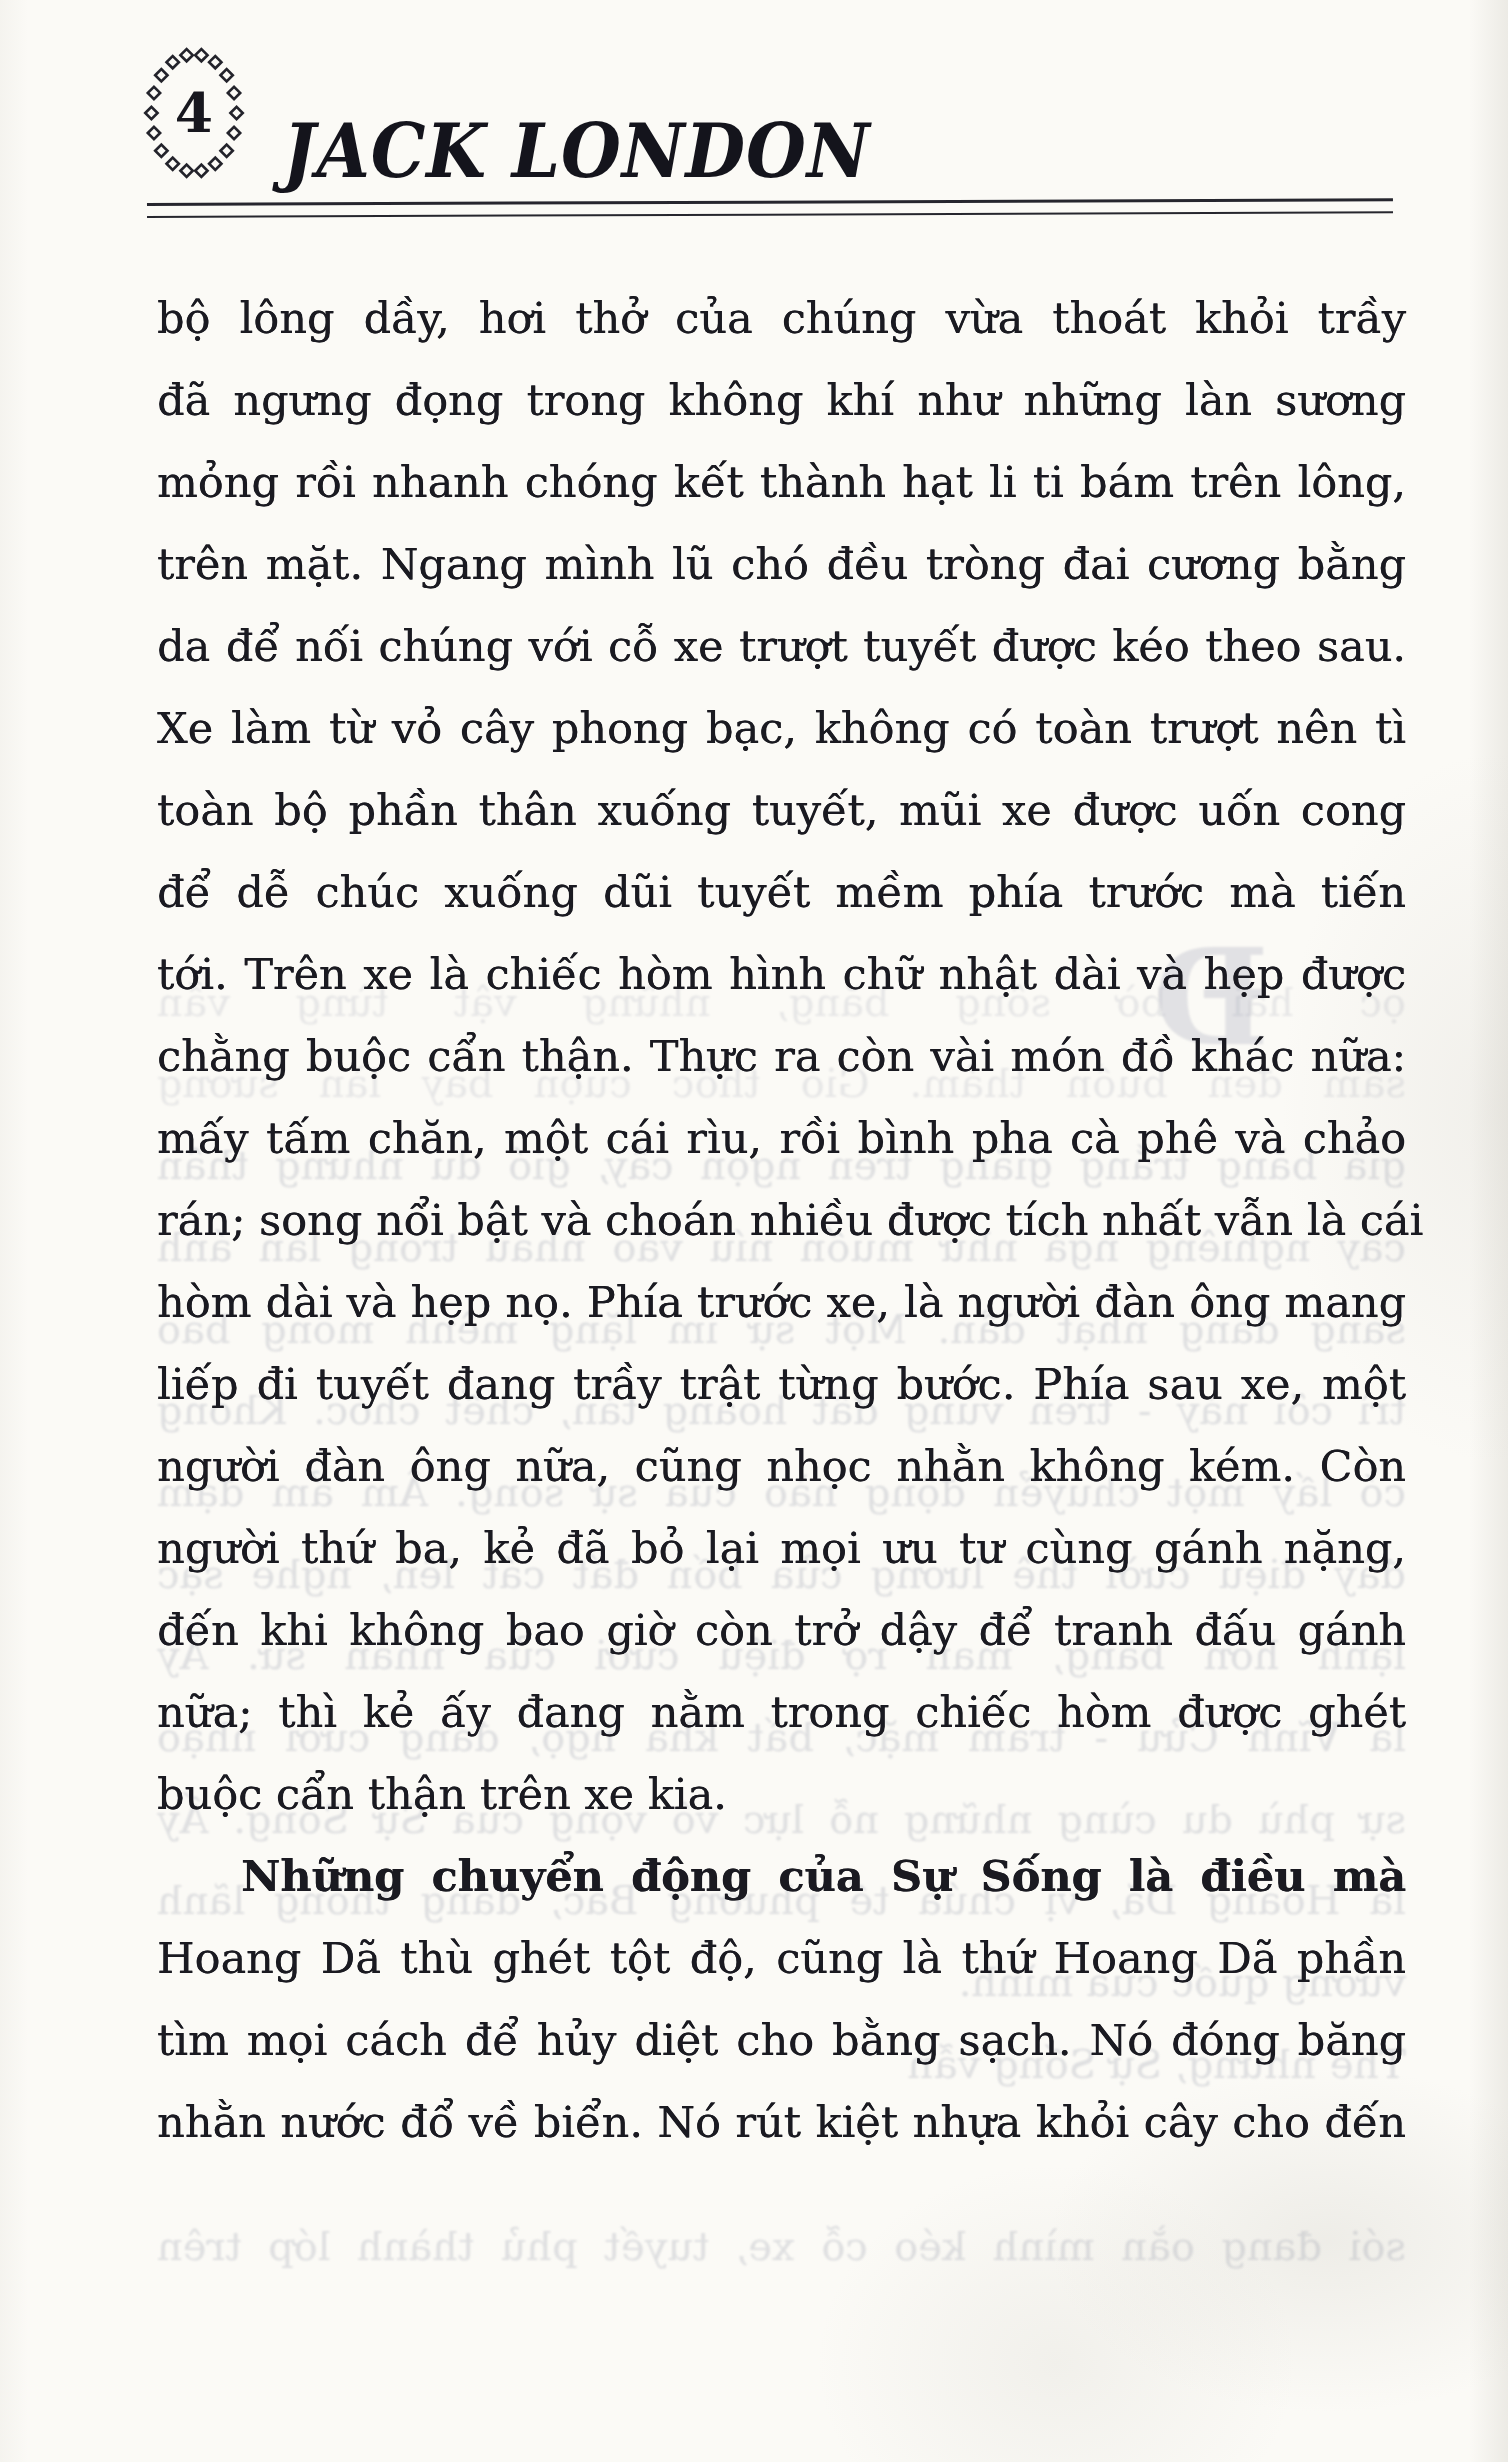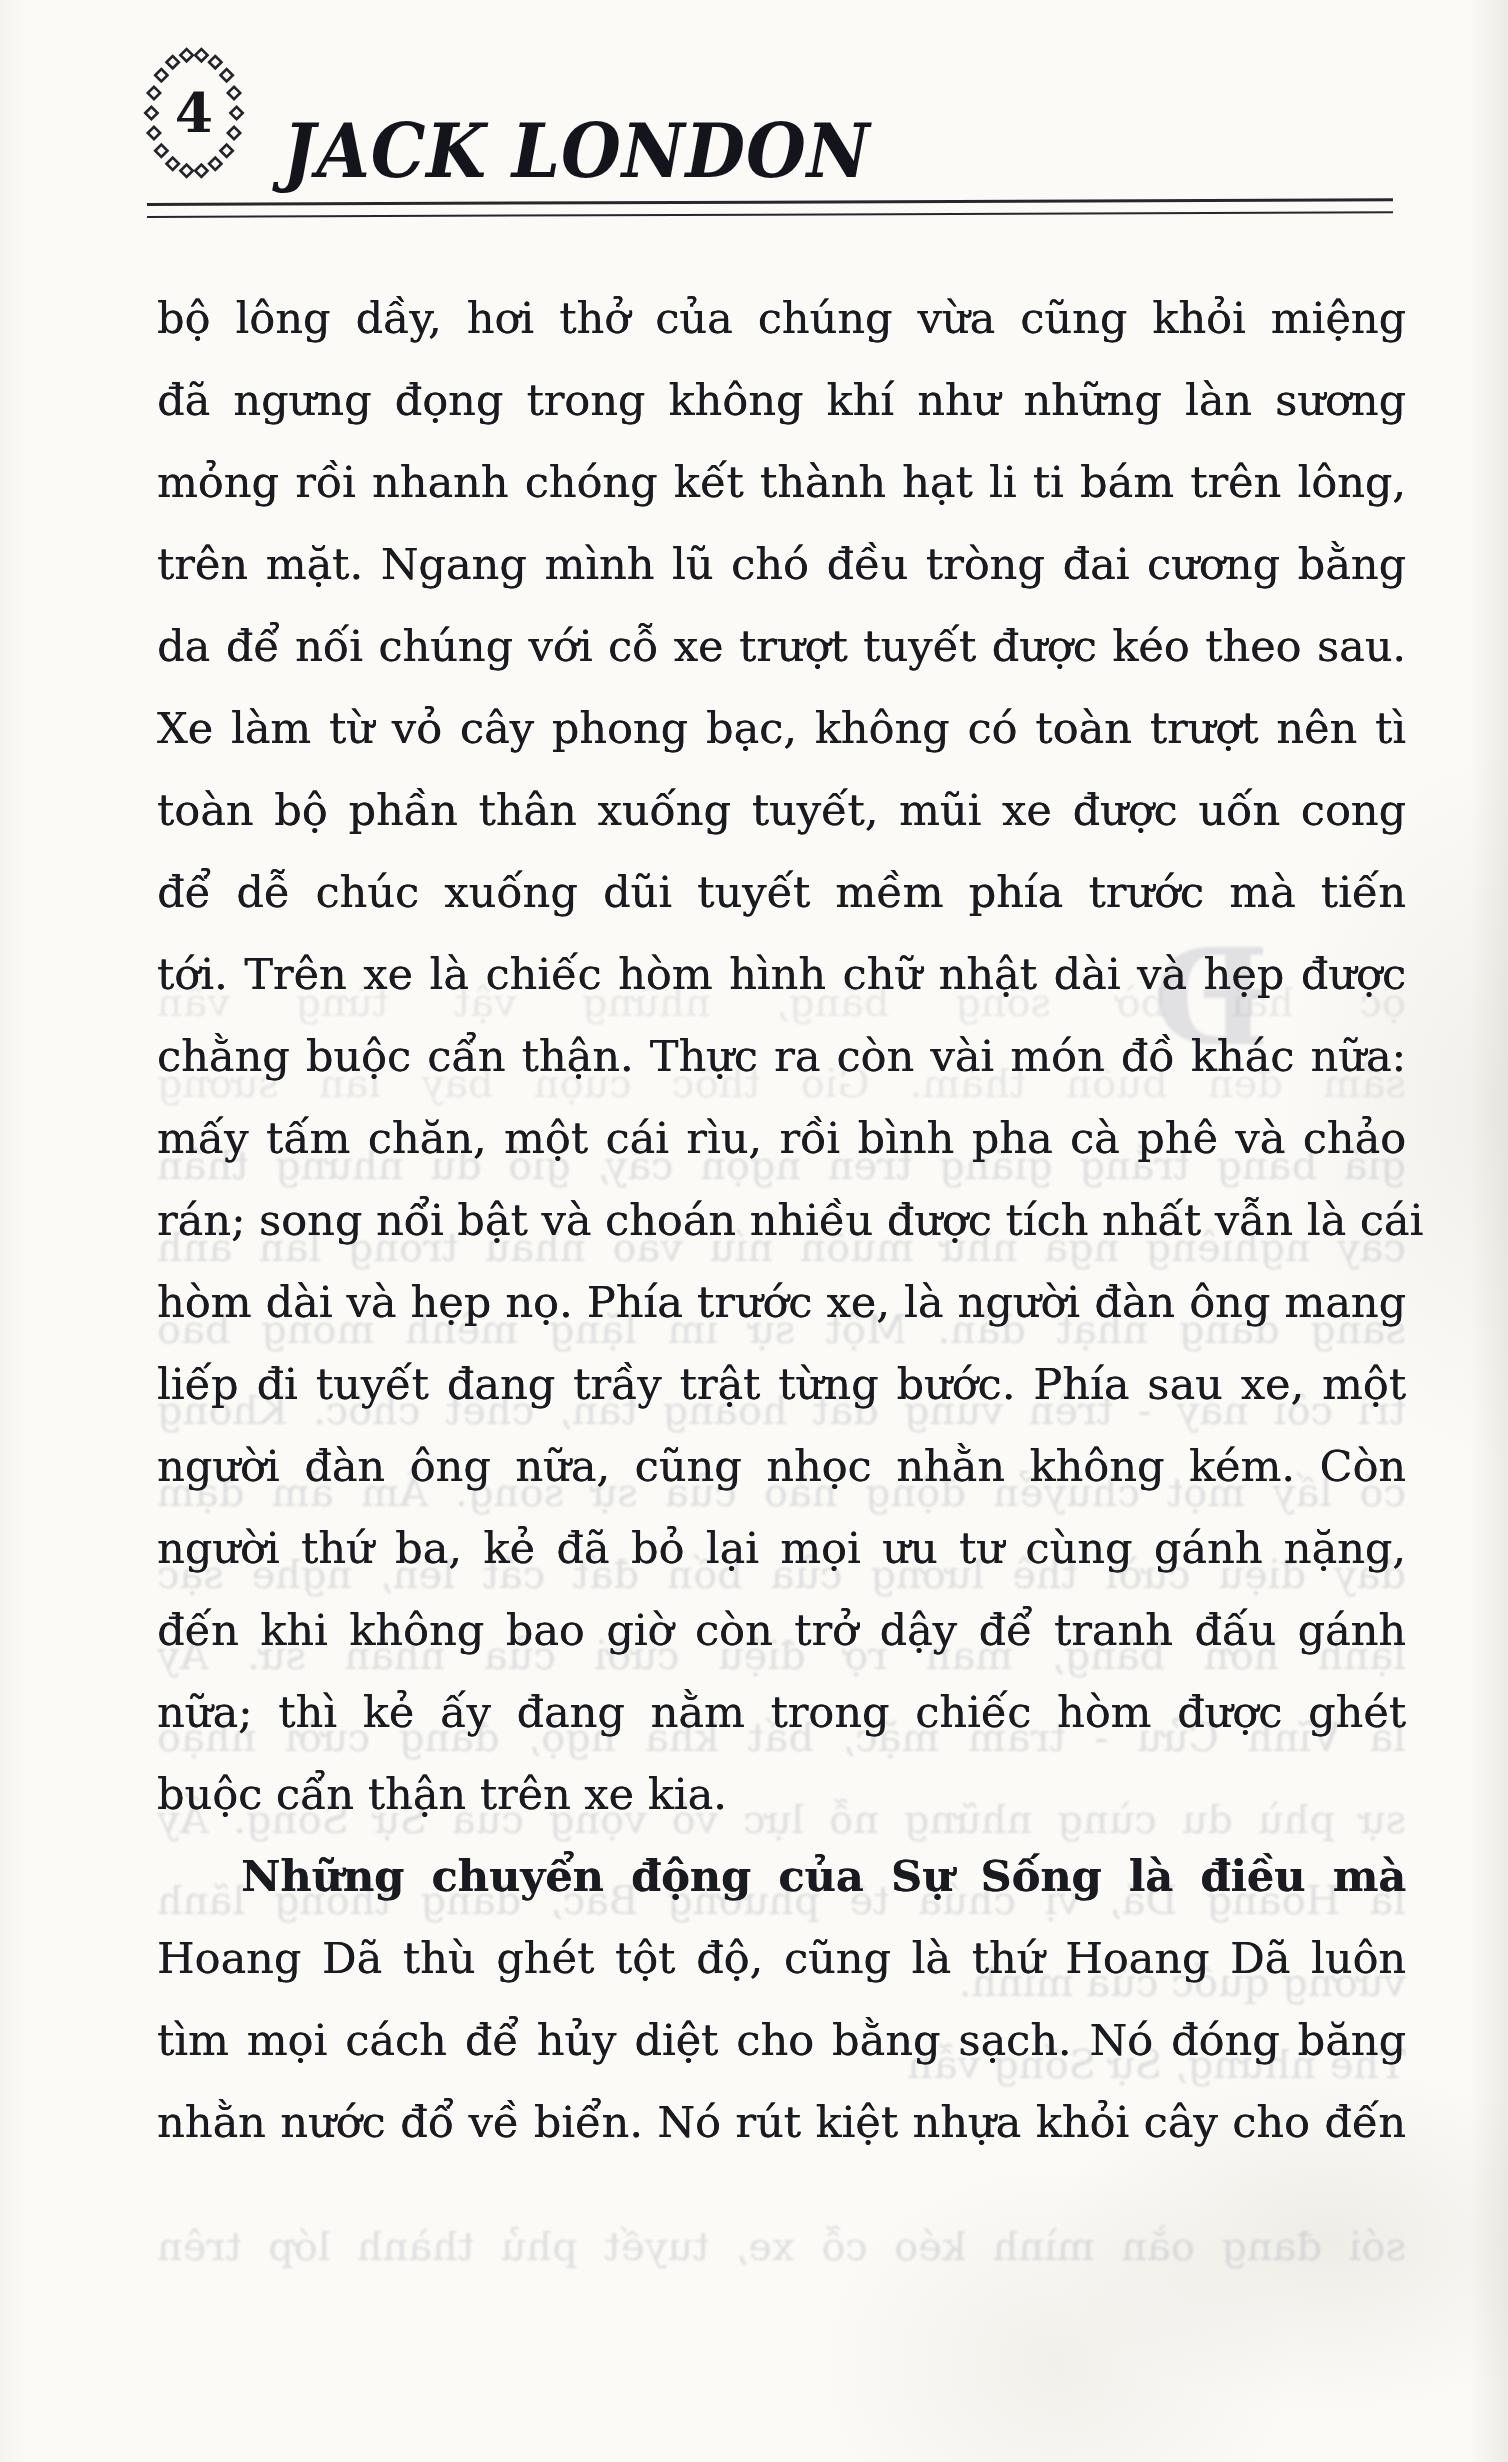--- a/index.html
+++ b/index.html
@@ -116,21 +116,21 @@
       </g>
     </svg>
     <div class="num">4</div>
   </div>
 
   <div class="author">JACK LONDON</div>
   <div class="rule"></div>
 
   <div class="body-text">
     <div>
-      <div class="line">bộ lông dầy, hơi thở của chúng vừa cũng khỏi miệng</div>
+      <div class="line">bộ lông dầy, hơi thở của chúng vừa thoát khỏi trầy</div>
       <div class="line">đã ngưng đọng trong không khí như những làn sương</div>
       <div class="line">mỏng rồi nhanh chóng kết thành hạt li ti bám trên lông,</div>
       <div class="line">trên mặt. Ngang mình lũ chó đều tròng đai cương bằng</div>
       <div class="line">da để nối chúng với cỗ xe trượt tuyết được kéo theo sau.</div>
       <div class="line">Xe làm từ vỏ cây phong bạc, không có toàn trượt nên tì</div>
       <div class="line">toàn bộ phần thân xuống tuyết, mũi xe được uốn cong</div>
       <div class="line">để dễ chúc xuống dũi tuyết mềm phía trước mà tiến</div>
       <div class="line">tới. Trên xe là chiếc hòm hình chữ nhật dài và hẹp được</div>
       <div class="line">chằng buộc cẩn thận. Thực ra còn vài món đồ khác nữa:</div>
       <div class="line">mấy tấm chăn, một cái rìu, rồi bình pha cà phê và chảo</div>
@@ -138,20 +138,20 @@
       <div class="line">hòm dài và hẹp nọ. Phía trước xe, là người đàn ông mang</div>
       <div class="line">liếp đi tuyết đang trầy trật từng bước. Phía sau xe, một</div>
       <div class="line">người đàn ông nữa, cũng nhọc nhằn không kém. Còn</div>
       <div class="line">người thứ ba, kẻ đã bỏ lại mọi ưu tư cùng gánh nặng,</div>
       <div class="line">đến khi không bao giờ còn trở dậy để tranh đấu gánh</div>
       <div class="line">nữa; thì kẻ ấy đang nằm trong chiếc hòm được ghét</div>
       <div class="line no-just">buộc cẩn thận trên xe kia.</div>
     </div>
     <div>
       <div class="line indent">Những chuyển động của Sự Sống là điều mà</div>
-      <div class="line">Hoang Dã thù ghét tột độ, cũng là thứ Hoang Dã luôn</div>
+      <div class="line">Hoang Dã thù ghét tột độ, cũng là thứ Hoang Dã phần</div>
       <div class="line">tìm mọi cách để hủy diệt cho bằng sạch. Nó đóng băng</div>
       <div class="line">nhằn nước đổ về biển. Nó rút kiệt nhựa khỏi cây cho đến</div>
     </div>
   </div>
 
 </div>
 
 
 </body></html>

